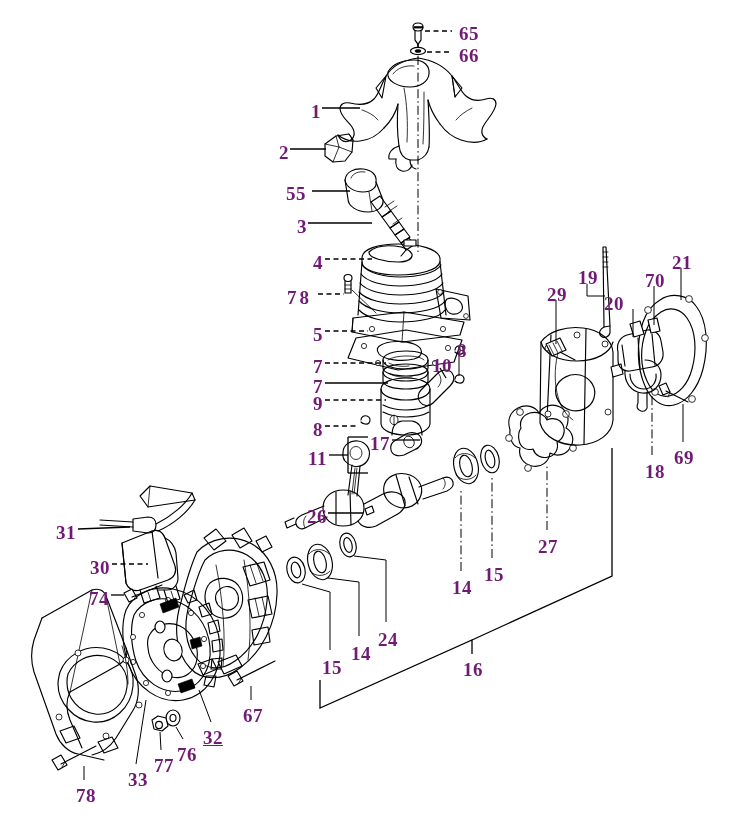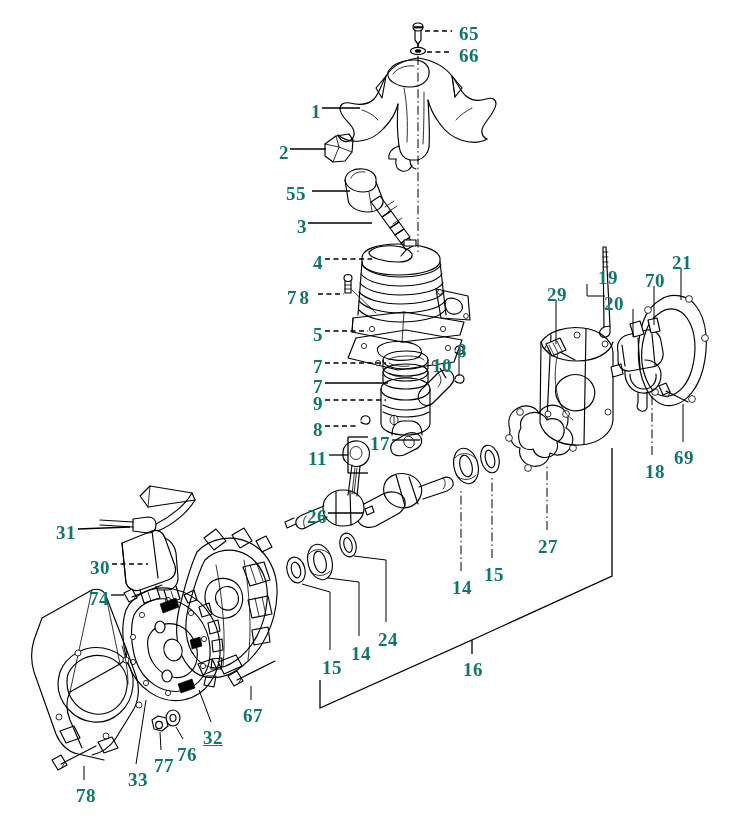--- a/index.html
+++ b/index.html
@@ -12,21 +12,21 @@
     position:absolute;left:0;top:0;width:750px;height:824px;
     background:#ffffff;
   }
   #svgroot{position:absolute;left:0;top:0;width:750px;height:824px;}
 
   .callout{
     position:absolute;
     font-family:"Liberation Serif", serif;
     font-weight:700;
     font-size:19px;
-    color:#0f766e;
+    color:#701a75;
     line-height:1;
     white-space:nowrap;
     letter-spacing:0.5px;
     user-select:none;
   }
   .callout.wide{letter-spacing:3px;}
 
   .wm{
     position:absolute;
     left:0;top:373px;width:750px;
@@ -633,21 +633,21 @@
   <div class="callout" style="left:313px;top:357px;">7</div>
   <div class="callout" style="left:313px;top:377px;">7</div>
   <div class="callout" style="left:313px;top:394px;">9</div>
   <div class="callout" style="left:313px;top:420px;">8</div>
   <div class="callout" style="left:432px;top:356px;">10</div>
   <div class="callout" style="left:457px;top:341px;">8</div>
   <div class="callout" style="left:308px;top:449px;">11</div>
   <div class="callout" style="left:370px;top:434px;">17</div>
   <div class="callout" style="left:307px;top:507px;">26</div>
   <div class="callout" style="left:547px;top:285px;">29</div>
-  <div class="callout" style="left:578px;top:268px;margin-left:20px;">19</div>
+  <div class="callout" style="left:578px;top:268px;">19</div>
   <div class="callout" style="left:604px;top:294px;">20</div>
   <div class="callout" style="left:645px;top:271px;">70</div>
   <div class="callout" style="left:672px;top:253px;text-align:right;">21</div>
   <div class="callout" style="left:645px;top:462px;">18</div>
   <div class="callout" style="left:674px;top:448px;">69</div>
   <div class="callout" style="left:538px;top:537px;">27</div>
   <div class="callout" style="left:484px;top:565px;">15</div>
   <div class="callout" style="left:452px;top:578px;">14</div>
   <div class="callout" style="left:463px;top:660px;">16</div>
   <div class="callout" style="left:378px;top:630px;">24</div>

